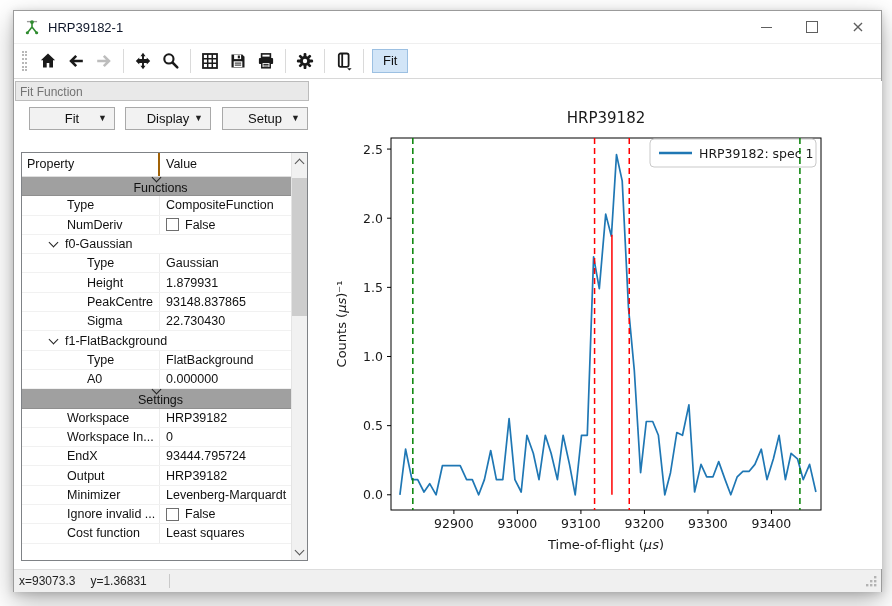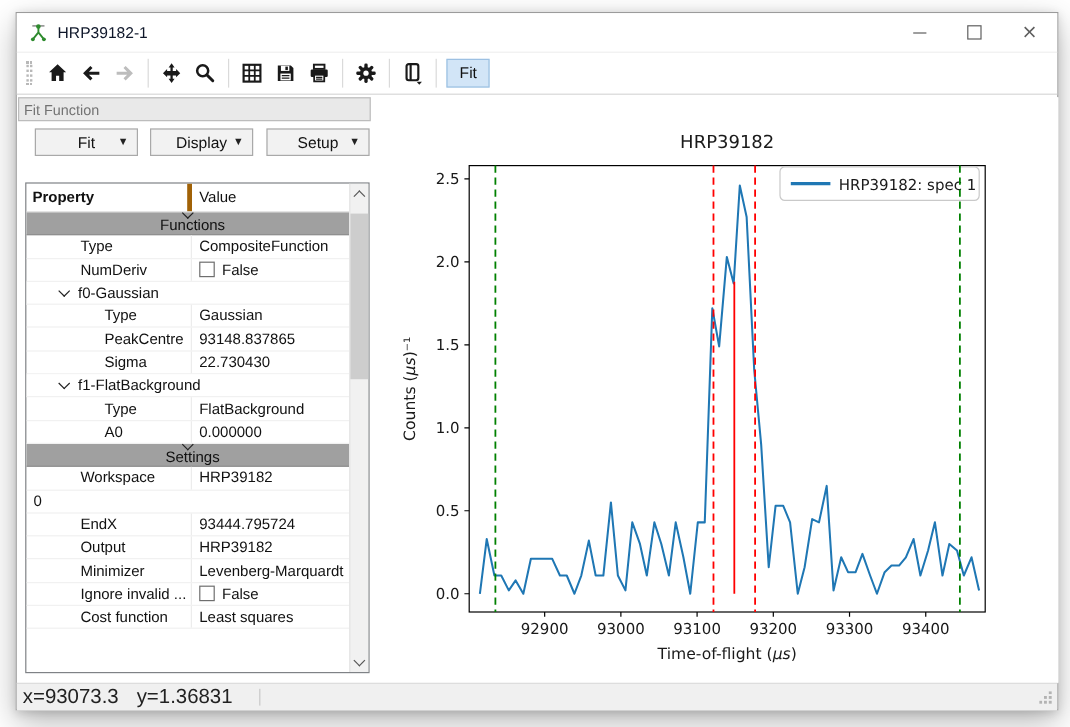--- a/index.html
+++ b/index.html
@@ -30,21 +30,21 @@
   .panel-header{position:absolute;left:1px;top:70px;width:294px;height:20px;background:#e9e9e9;
                 border:1px solid #bcbcbc;box-sizing:border-box;font-size:12px;color:#737373;
                 padding:3px 0 0 4px;}
   .menu-btn{position:absolute;top:96px;height:23px;width:86px;background:#f2f2f2;border:1px solid #a9a9a9;
             box-sizing:border-box;font-size:13px;color:#111;text-align:center;line-height:21px;}
   .menu-btn .dd{position:absolute;right:7px;top:0;font-size:9px;color:#222;line-height:21px;}
   
   .prop-table{position:absolute;left:7px;top:141px;width:287px;height:409px;border:1px solid #7f8286;
               box-sizing:border-box;background:#fff;font-size:12.5px;color:#111;overflow:hidden;}
   .pt-header{height:23px;display:flex;border-bottom:1px solid #dedede;width:269px;}
-  .pt-h1{width:138px;padding:4px 12px 0 5px;box-sizing:border-box;border-right:4px solid #a16207;font-weight:bold;}
+  .pt-h1{width:138px;padding:4px 12px 0 5px;box-sizing:border-box;border-right:2px solid #a16207;}
   .pt-h2{flex:1;padding:4px 0 0 6px;}
   .pt-row{height:19.3px;display:flex;align-items:center;border-bottom:1px solid #f1f1f1;width:269px;box-sizing:border-box;}
   .pt-row.group0{background:#a0a0a0;border-bottom:1px solid #8f8f8f;padding-left:8px;flex-direction:column;}
   .pt-row.group1{background:#fff;padding-left:28px;}
   .pt-cell-l{width:138px;box-sizing:border-box;border-right:1px solid #ececec;height:100%;
              display:flex;align-items:center;}
   .pt-cell-l.lv1{padding-left:45px;}
   .pt-cell-l.lv2{padding-left:65px;}
   .pt-cell-r{flex:1;padding-left:6px;display:flex;align-items:center;text-align:right;}
   .chev{display:inline-block;width:6px;height:6px;border-right:1.6px solid #222;border-bottom:1.6px solid #222;
@@ -55,21 +55,21 @@
   .sc-arrow{height:17px;display:flex;align-items:center;justify-content:center;}
   .sc-arrow .chev{margin:0;border-color:#555;}
   .sc-arrow.up .chev{transform:rotate(-135deg);margin-top:3px;}
   .sc-arrow.down{position:absolute;bottom:0;left:0;right:0;}
   .sc-arrow.down .chev{transform:rotate(45deg);margin-bottom:3px;}
   .sc-thumb{position:absolute;left:0;top:25px;width:15px;height:138px;background:#cdcdcd;}
   
   .plot-panel{position:absolute;left:297px;top:70px;width:571px;height:488px;background:#fff;}
   
   .statusbar{position:absolute;left:0;right:0;top:558px;height:22px;background:#f0f0f0;
-             border-top:1px solid #dddddd;display:flex;align-items:center;font-size:17px;color:#222;}
+             border-top:1px solid #dddddd;display:flex;align-items:center;font-size:12px;color:#222;}
   .sb-x{margin-left:5px;}
   .sb-y{margin-left:15px;}
   .sb-sep{width:1px;height:14px;background:#c9c9c9;margin-left:22px;}
   .sb-grip{margin-left:auto;margin-right:4px;}
 </style>
 </head>
 <body>
 
 <div class="window">
 
@@ -212,20 +212,26 @@
           <span class="chev"></span>
           <span>f0-Gaussian</span>
         </div>
         <div class="pt-row prop">
           <div class="pt-cell-l lv2">Type</div>
           <div class="pt-cell-r">
             <span>Gaussian</span>
           </div>
         </div>
         <div class="pt-row prop">
+          <div class="pt-cell-l lv2">Height</div>
+          <div class="pt-cell-r">
+            <span>1.879931</span>
+          </div>
+        </div>
+        <div class="pt-row prop">
           <div class="pt-cell-l lv2">PeakCentre</div>
           <div class="pt-cell-r">
             <span>93148.837865</span>
           </div>
         </div>
         <div class="pt-row prop">
           <div class="pt-cell-l lv2">Sigma</div>
           <div class="pt-cell-r">
             <span>22.730430</span>
           </div>
@@ -250,20 +256,21 @@
           <span class="chev"></span>
           <span>Settings</span>
         </div>
         <div class="pt-row prop">
           <div class="pt-cell-l lv1">Workspace</div>
           <div class="pt-cell-r">
             <span>HRP39182</span>
           </div>
         </div>
         <div class="pt-row prop">
+          <div class="pt-cell-l lv1">Workspace In...</div>
           <div class="pt-cell-r">
             <span>0</span>
           </div>
         </div>
         <div class="pt-row prop">
           <div class="pt-cell-l lv1">EndX</div>
           <div class="pt-cell-r">
             <span>93444.795724</span>
           </div>
         </div>

